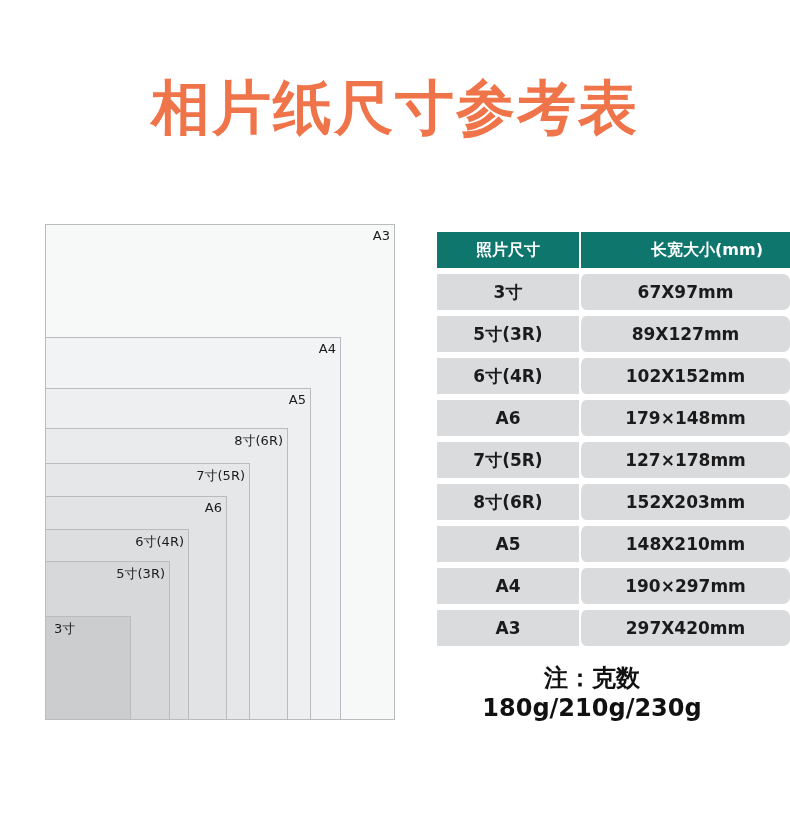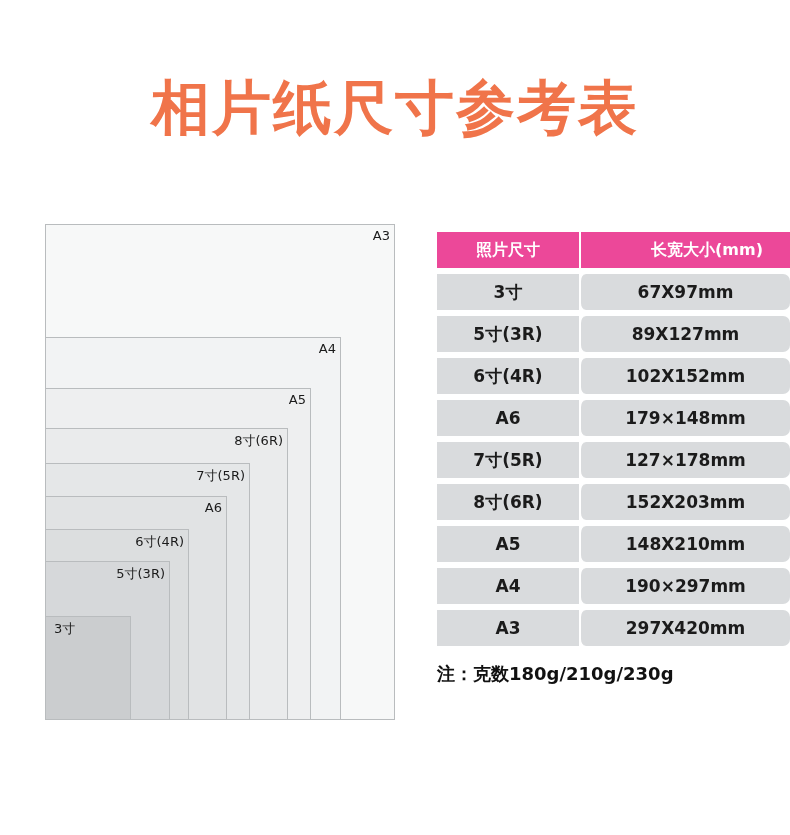--- a/index.html
+++ b/index.html
@@ -58,21 +58,21 @@
     top: 226px;
     width: 310px;
   }
   table.sizes {
     border-collapse: separate;
     border-spacing: 0 6px;
     width: 310px;
     table-layout: fixed;
   }
   table.sizes th {
-    background: #ec4899;
+    background: #0f766e;
     color: #ffffff;
     font-size: 16px;
     font-weight: bold;
     height: 34px;
     text-align: center;
     font-family: "DejaVu Sans", "Liberation Sans", sans-serif;
   }
   table.sizes th.th-left { width: 140px; }
   table.sizes th.th-right { width: 164px; padding-left: 44px; }
   table.sizes th + th { border-left: 2px solid #ffffff; }
@@ -83,24 +83,24 @@
     font-weight: bold;
     height: 34px;
     text-align: center;
     font-family: "DejaVu Sans", "Liberation Sans", sans-serif;
   }
   table.sizes td.c-left { width: 140px; }
   table.sizes td.c-right { width: 164px; border-radius: 7px; }
   table.sizes td + td { border-left: 2px solid #ffffff; }
   #table-note {
     margin-top: 10px;
-    font-size: 18px;
+    font-size: 24px;
     font-weight: bold;
     color: #111111;
-    text-align: left;
+    text-align: center;
     font-family: "DejaVu Sans", "Liberation Sans", sans-serif;
   }
 </style>
 </head>
 <body>
 
 <div id="page-title">相片纸尺寸参考表</div>
 
 <div id="diagram">
 

